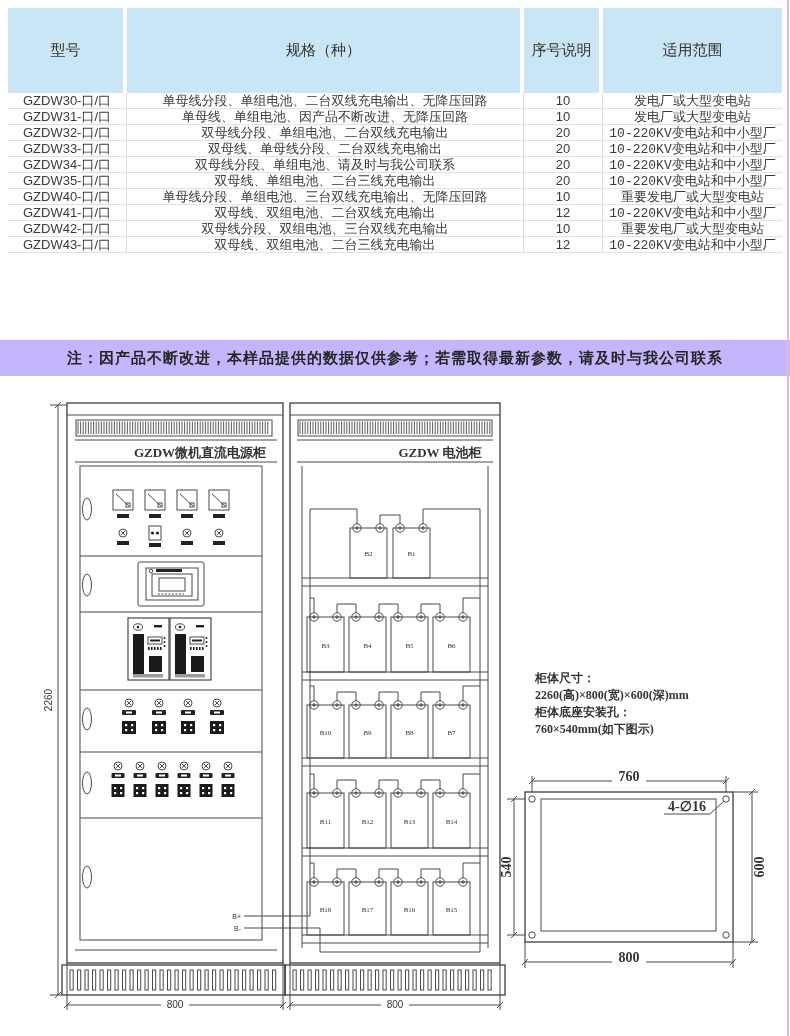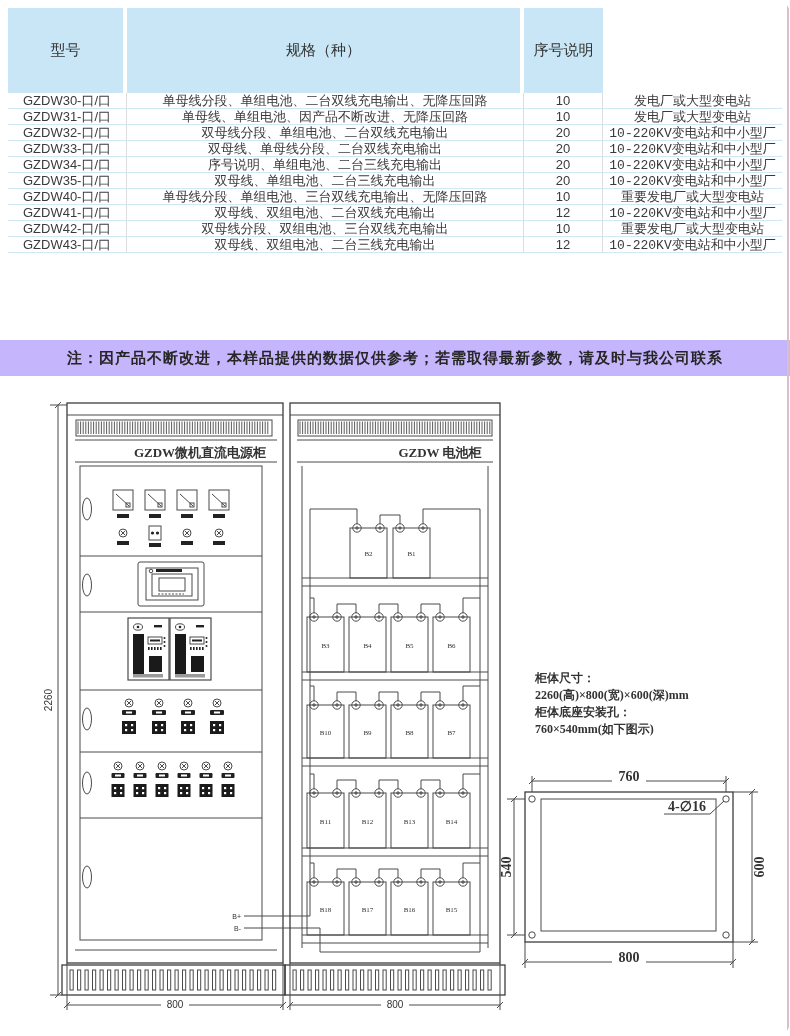--- a/index.html
+++ b/index.html
@@ -1,17 +1,17 @@
 <!DOCTYPE html>
 <html><head>
 <meta charset="utf-8">
 <style>
   html,body{margin:0;padding:0;background:#fff;}
   .page{position:relative;width:790px;height:1036px;background:#ffffff;
-        font-family:"Liberation Sans",sans-serif;overflow:hidden;border-radius:14px;}
+        font-family:"Liberation Sans",sans-serif;overflow:hidden;}
   .pink-edge{position:absolute;top:0;right:1px;width:2px;height:100%;background:#d9bed0;}
 
   
   .spec-table{position:absolute;left:8px;top:8px;width:774px;}
   .thead{display:grid;grid-template-columns:119px 397px 79px 179px;height:85px;}
   .th{background:#c8e6f5;display:flex;align-items:center;justify-content:center;
       font-size:15px;color:#333;border-right:4px solid #fff;box-sizing:border-box;}
   .th:last-child{border-right:none;}
   .tbody .tr{display:grid;grid-template-columns:119px 397px 79px 179px;height:16px;
       border-bottom:1px solid #cfe8f6;box-sizing:border-box;}
@@ -38,20 +38,21 @@
 </head>
 <body>
 
 <div class="page">
 
   <div class="spec-table">
     <div class="thead">
       <div class="th">型号</div>
       <div class="th">规格（种）</div>
       <div class="th">序号说明</div>
+      <div class="th">适用范围</div>
     </div>
     <div class="tbody">
         <div class="tr">
           <div class="td">GZDW30-口/口</div>
           <div class="td">单母线分段、单组电池、二台双线充电输出、无降压回路</div>
           <div class="td">10</div>
           <div class="td">发电厂或大型变电站</div>
         </div>
         <div class="tr">
           <div class="td">GZDW31-口/口</div>
@@ -66,21 +67,21 @@
           <div class="td">10-220KV变电站和中小型厂</div>
         </div>
         <div class="tr">
           <div class="td">GZDW33-口/口</div>
           <div class="td">双母线、单母线分段、二台双线充电输出</div>
           <div class="td">20</div>
           <div class="td">10-220KV变电站和中小型厂</div>
         </div>
         <div class="tr">
           <div class="td">GZDW34-口/口</div>
-          <div class="td">序号说明、单组电池、二台三线充电输出</div>
+          <div class="td">双母线分段、单组电池、请及时与我公司联系</div>
           <div class="td">20</div>
           <div class="td">10-220KV变电站和中小型厂</div>
         </div>
         <div class="tr">
           <div class="td">GZDW35-口/口</div>
           <div class="td">双母线、单组电池、二台三线充电输出</div>
           <div class="td">20</div>
           <div class="td">10-220KV变电站和中小型厂</div>
         </div>
         <div class="tr">

